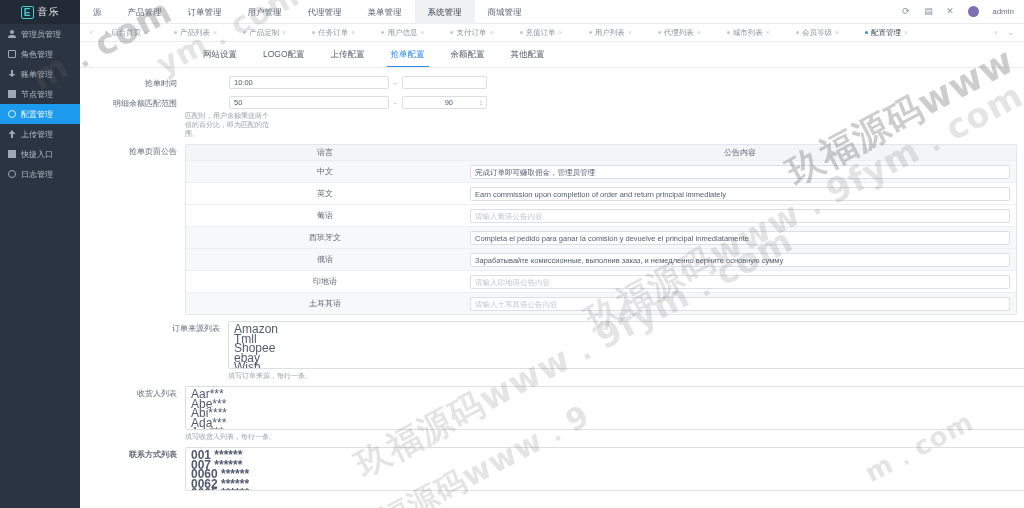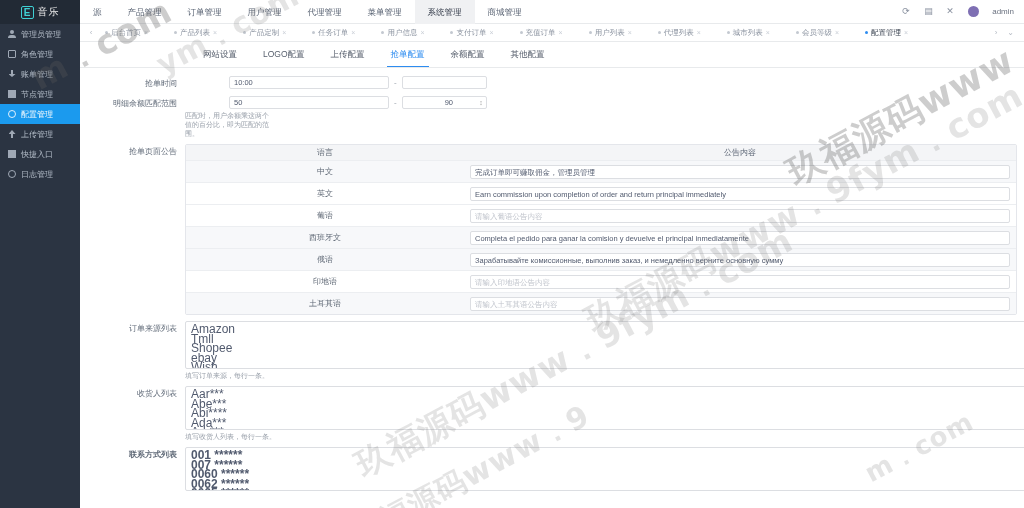--- a/index.html
+++ b/index.html
@@ -365,21 +365,21 @@
                     <div class="td-lang">土耳其语</div>
                     <div class="td-cont">
                       <div class="cell-inp ph">请输入土耳其语公告内容</div>
                     </div>
                   </div>
                 </div>
             </div>
           </div>
         </div>
 
-        <div class="row" style="margin-top:4px;">
+        <div class="row" style="margin-top:4px;padding-left:43px;">
           <div class="lbl">订单来源列表</div>
           <div class="fields">
             <div class="ta h48">
               <span id="os-val" style="white-space:pre;">Amazon
 Tmll
 Shopee
 ebay
 Wish</span>
               <span class="ta-scroll"></span>
               <span class="ta-thumb"></span>

